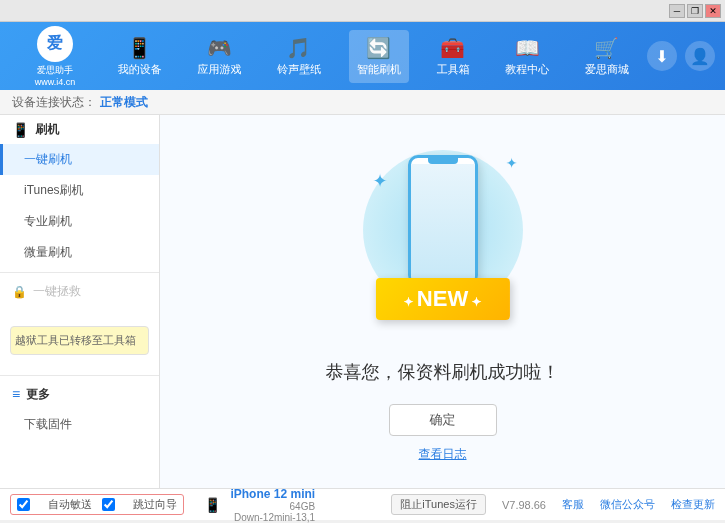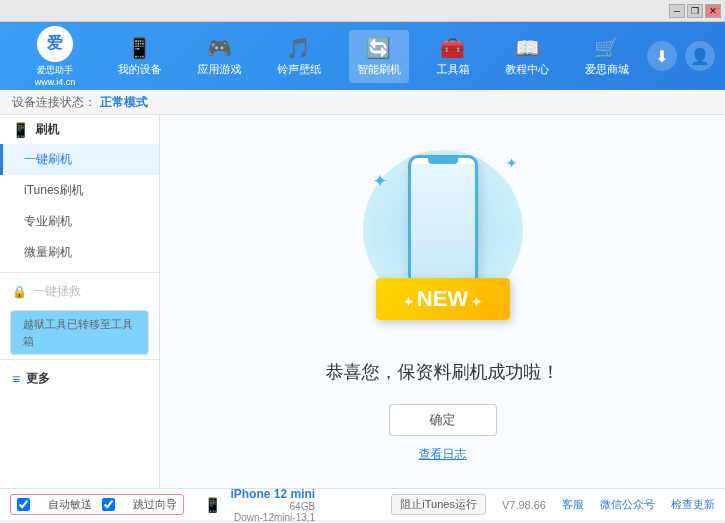--- a/index.html
+++ b/index.html
@@ -115,25 +115,25 @@
     .sidebar-item.active {
       background: #e8f4ff;
       color: #2a7de1;
       border-left: 3px solid #2a7de1;
       padding-left: 21px;
     }
     .sidebar-divider { height: 1px; background: #e8e8e8; margin: 4px 0; }
     .sidebar-disabled { color: #bbb; display: flex; align-items: center; padding: 6px 12px; font-size: 12px; }
     .sidebar-disabled .icon { margin-right: 6px; }
     .sidebar-notice {
-      margin: 4px 10px;
-      background: #7dd3fc;
+      margin: 20px 10px;
+      background: #fef9c3;
       border: 1px solid #e0e0e0;
       border-radius: 4px;
-      padding: 5px 12px;
+      padding: 5px 4px;
       font-size: 11px;
       color: #666;
       line-height: 1.5;
     }
 
     
     .content {
       flex: 1;
       display: flex;
       flex-direction: column;
@@ -370,20 +370,23 @@
     <div class="sidebar-notice">
       <span>越狱工具已转移至工具箱</span>
     </div>
 
     <div class="sidebar-divider"></div>
 
     <div class="sidebar-section-title">
       <span class="icon">≡</span>
       <span>更多</span>
     </div>
+    <div class="sidebar-item">
+      <span>下载固件</span>
+    </div>
   </div>
 
   <div class="content">
 
     <div class="phone-illustration">
       <div class="phone-bg-circle"></div>
       <span class="sparkle-tl">✦</span>
       <span class="sparkle-tr">✦</span>
       <div class="phone-body">
         <div class="phone-notch"></div>

